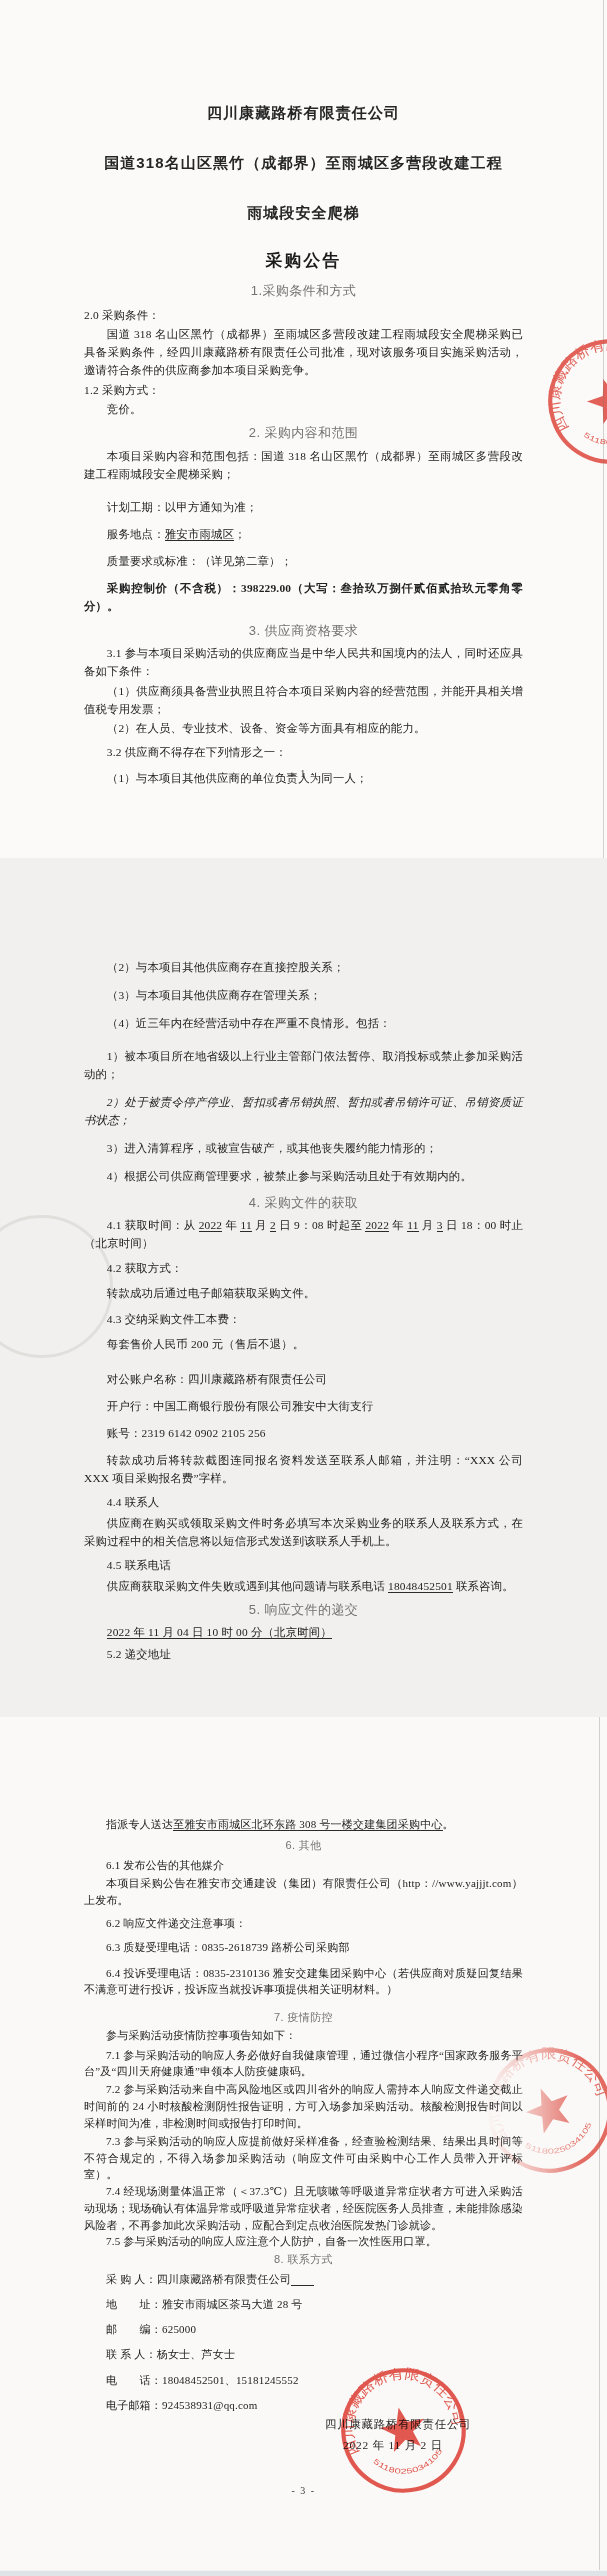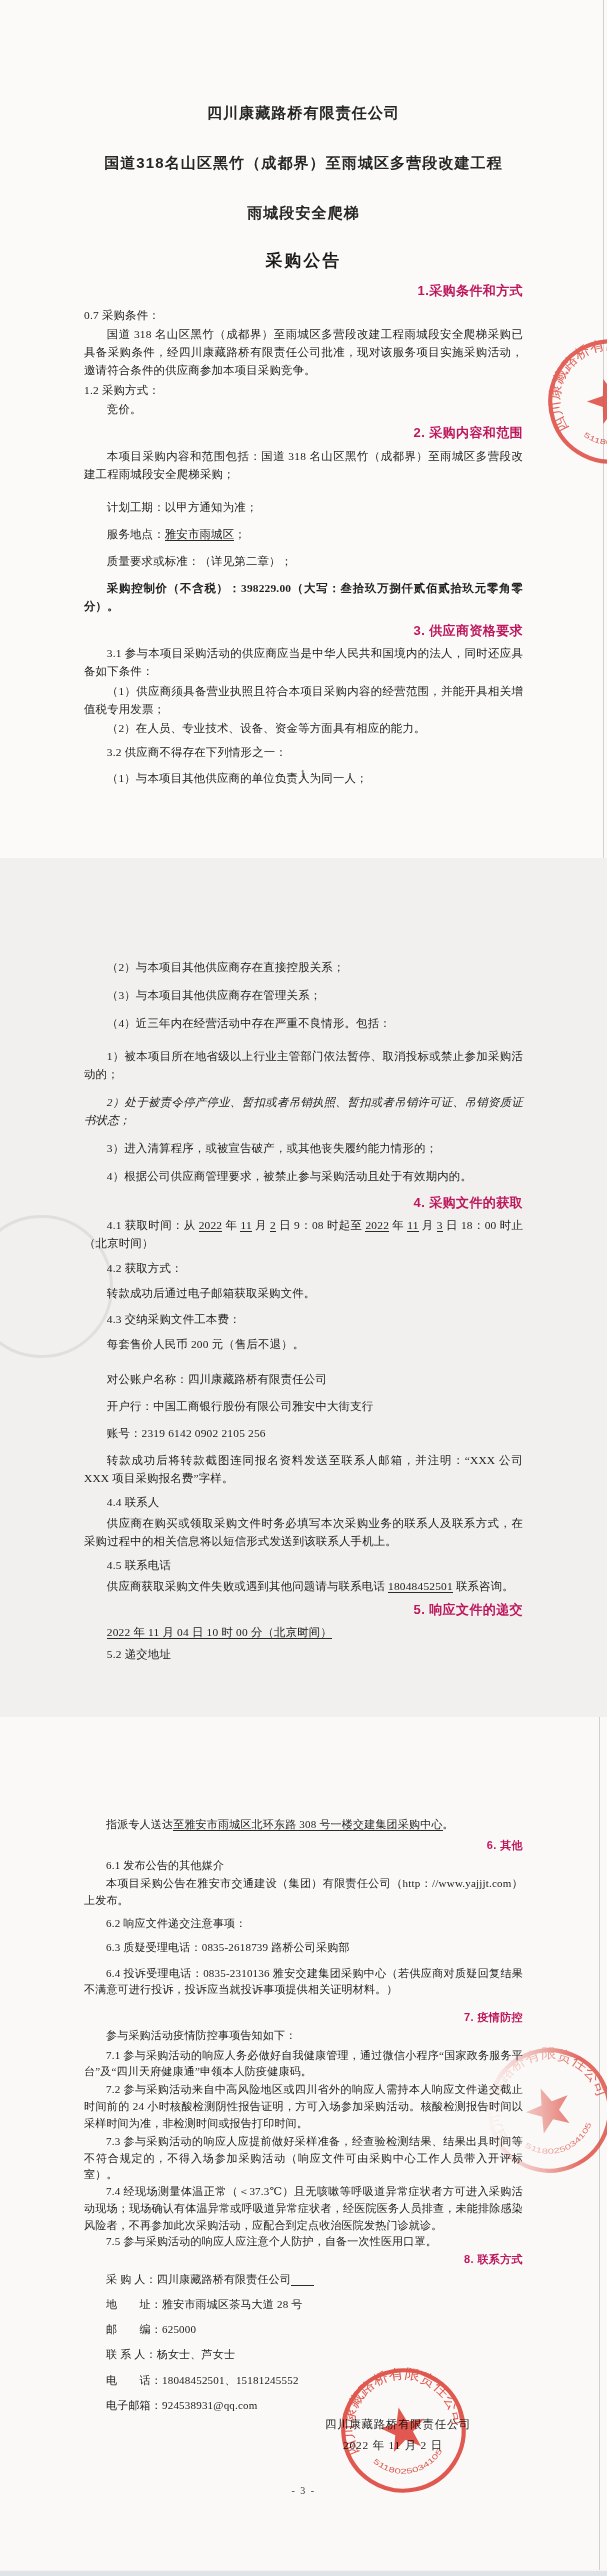--- a/index.html
+++ b/index.html
@@ -17,22 +17,22 @@
   #page1 .content{padding-top:103px;}
   #page2 .content{padding-top:100px;}
   #page3 .content{padding-top:99px;}
 
   .line{font-size:11.4px;line-height:18px;text-align:justify;letter-spacing:0.2px;color:#222;}
   #page3 .line{font-size:11px;line-height:16.7px;}
   .t1{text-align:center;font-family:"Liberation Sans","DejaVu Sans",sans-serif;font-weight:700;
       font-size:15px;line-height:20px;letter-spacing:1.1px;color:#262626;}
   .t2{text-align:center;font-family:"Liberation Sans","DejaVu Sans",sans-serif;font-weight:700;
       font-size:16.7px;line-height:23px;letter-spacing:2.3px;color:#1b1b1b;}
-  .h{font-family:"Liberation Sans","DejaVu Sans",sans-serif;font-weight:700;
-     font-size:13px;line-height:20px;letter-spacing:0.4px;color:#be185d;text-align:right;}
+  .h{font-family:"Liberation Sans","DejaVu Sans",sans-serif;font-weight:400;
+     font-size:13px;line-height:20px;letter-spacing:0.4px;color:#737373;text-align:center;}
   .ind{text-indent:2em;}
   .bold{font-weight:700;}
   .u{border-bottom:0.8px solid #2b2b2b;}
 
   .pagenum{position:absolute;left:0;width:100%;top:768px;text-align:center;
            font-size:10px;letter-spacing:1.5px;color:#3a3a3a;}
   #page3 .pagenum{top:768px;}
 
   .sig{position:absolute;font-size:11.4px;letter-spacing:0.8px;color:#262626;white-space:nowrap;}
   #sig-company{left:325px;top:700px;}
@@ -56,21 +56,21 @@
 </head>
 <body>
 
 <div class="page" id="page1">
   <div class="content">
       <div class="line t1" style="margin-top: 0px;"><span>四川康藏路桥有限责任公司</span></div>
       <div class="line t1" style="margin-top: 30px;"><span>国道318名山区黑竹（成都界）至雨城区多营段改建工程</span></div>
       <div class="line t1" style="margin-top: 30px;"><span>雨城段安全爬梯</span></div>
       <div class="line t2" style="margin-top: 26px;"><span>采购公告</span></div>
       <div class="line h" style="margin-top: 9px;"><span>1.采购条件和方式</span></div>
-      <div class="line " style="margin-top: 4.6px;"><span>0.7 采购条件：</span></div>
+      <div class="line " style="margin-top: 4.6px;"><span>2.0 采购条件：</span></div>
       <div class="line ind" style="margin-top: 1.5px;"><span>国道 318 名山区黑竹（成都界）至雨城区多营段改建工程雨城段安全爬梯采购已具备采购条件，经四川康藏路桥有限责任公司批准，现对该服务项目实施采购活动，邀请符合条件的供应商参加本项目采购竞争。</span></div>
       <div class="line " style="margin-top: 1.5px;"><span>1.2 采购方式：</span></div>
       <div class="line ind" style="margin-top: 1.5px;"><span>竞价。</span></div>
       <div class="line h" style="margin-top: 4.6px;"><span>2. 采购内容和范围</span></div>
       <div class="line ind" style="margin-top: 4.6px;"><span>本项目采购内容和范围包括：国道 318 名山区黑竹（成都界）至雨城区多营段改建工程雨城段安全爬梯采购；</span></div>
       <div class="line ind" style="margin-top: 15px;"><span>计划工期：以甲方通知为准；</span></div>
       <div class="line ind" style="margin-top: 9px;"><span>服务地点：</span><span class="u">雅安市雨城区</span><span>；</span></div>
       <div class="line ind" style="margin-top: 9px;"><span>质量要求或标准：（详见第二章）；</span></div>
       <div class="line ind bold" style="margin-top: 9px;"><span>采购控制价（不含税）：398229.00（大写：叁拾玖万捌仟贰佰贰拾玖元零角零分）。</span></div>
       <div class="line h" style="margin-top: 6px;"><span>3. 供应商资格要求</span></div>

